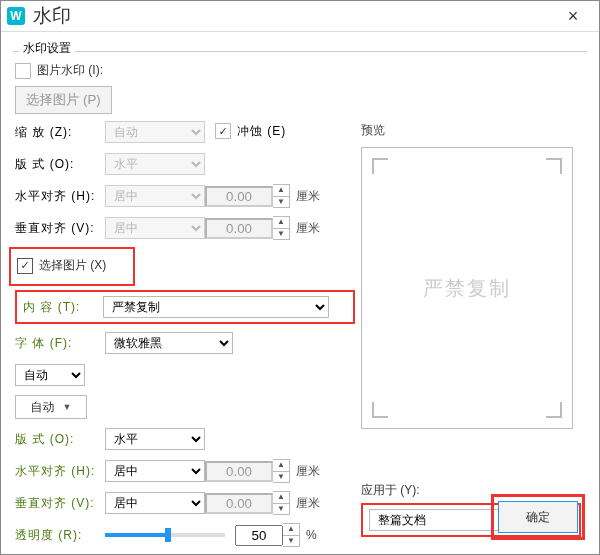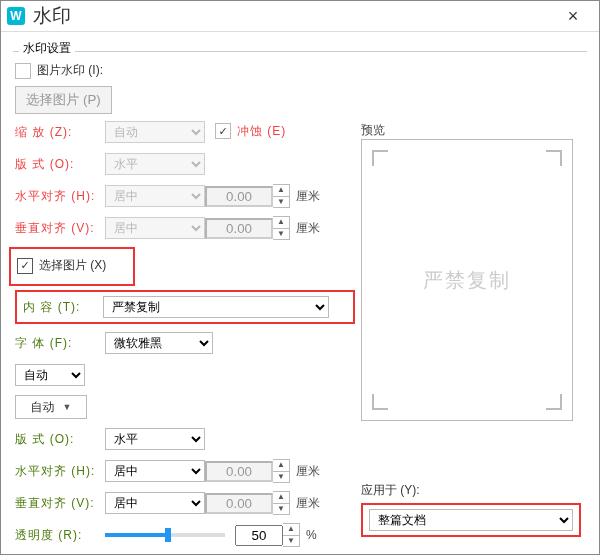--- a/index.html
+++ b/index.html
@@ -8,37 +8,37 @@
 .app-ico{width:18px;height:18px;background:#00b8d4;border-radius:3px;display:flex;align-items:center;justify-content:center;color:#fff;font-weight:700;font-size:12px;margin-right:8px}
 .title{flex:1;font-size:19px}
 .close{width:40px;text-align:center;font-size:18px;color:#333;cursor:pointer}
 .body{flex:1;padding:10px 12px 12px 12px;position:relative;box-sizing:border-box}
 .fieldset-label{font-size:12px;color:#000000;position:relative;top:-2px;padding:0 4px;background:#fff;display:inline-block;margin-left:6px}
 .fieldset-line{border-top:1px solid #ccc;margin-top:-8px;margin-bottom:8px}
 .left{position:absolute;left:14px;top:26px;width:340px}
 .right{position:absolute;left:360px;top:90px;width:220px}
 .row{display:flex;align-items:center;height:30px;margin-bottom:2px}
 .lbl{width:90px;color:#4d7c0f;letter-spacing:1px}
-.lbl.dis{color:#ef4444}
+.lbl.dis{color:#000000}
 .chk{display:flex;align-items:center;gap:6px;margin:4px 0 6px 0}
 .chk.dis .box{border-color:#bbb}
 .box{width:14px;height:14px;border:1px solid #555;display:inline-flex;align-items:center;justify-content:center;font-size:11px;color:#333;background:#fff}
 .btn{border:1px solid #bbb;background:#f3f3f3;padding:4px 10px;color:#aaa}
 select,input[type=text]{height:22px;border:1px solid #bbb;background:#fff;font-size:12px;box-sizing:border-box;padding:0 4px}
 select.dis,input.dis,.btn.dis{background:#f3f3f3;color:#999}
 .sel-sm{width:100px}
-.sel-md{width:108px}
+.sel-md{width:128px}
 .sel-lg{width:226px}
 .num{width:60px;text-align:center}
 .spin{width:16px;height:22px;border:1px solid #bbb;border-left:none;display:inline-flex;flex-direction:column}
 .spin span{flex:1;font-size:8px;line-height:9px;text-align:center;color:#555;border-bottom:1px solid #bbb}
 .spin span:last-child{border-bottom:none}
 .unit{margin-left:6px;color:#444}
 .hl-red{border:2px solid #e33;padding:4px 6px;margin:4px 0}
-.preview-lbl{font-size:12px;color:#444;margin-bottom:0}
+.preview-lbl{font-size:12px;color:#444;margin-bottom:8px}
 .preview-box{width:210px;height:280px;border:1px solid #bbb;position:relative;background:#fff}
 .corner{position:absolute;width:14px;height:14px;border:2px solid #bbb}
 .tl{top:10px;left:10px;border-right:none;border-bottom:none}
 .tr{top:10px;right:10px;border-left:none;border-bottom:none}
 .bl{bottom:10px;left:10px;border-right:none;border-top:none}
 .br{bottom:10px;right:10px;border-left:none;border-top:none}
 .wm{position:absolute;top:50%;left:50%;transform:translate(-50%,-50%);color:#ccc;font-size:20px;letter-spacing:2px}
 .apply-sec{position:absolute;left:360px;top:450px;width:220px}
 .apply-row{display:flex;align-items:center;gap:4px}
 .apply-sel{flex:1}
@@ -180,15 +180,18 @@
     </div>
 
     <div class="apply-sec">
       <div style="">应用于 (Y):</div>
       <div class="hl-red apply-row">
         <select class="apply-sel"><option>整篇文档</option></select>
       </div>
     </div>
 
     <div class="actions">
+      <div class="hl-ok">
+        <div class="abtn" style="border-color:#2196f3">确定</div>
+      </div>
     </div>
   </div>
 </div>
 
 </body></html>

